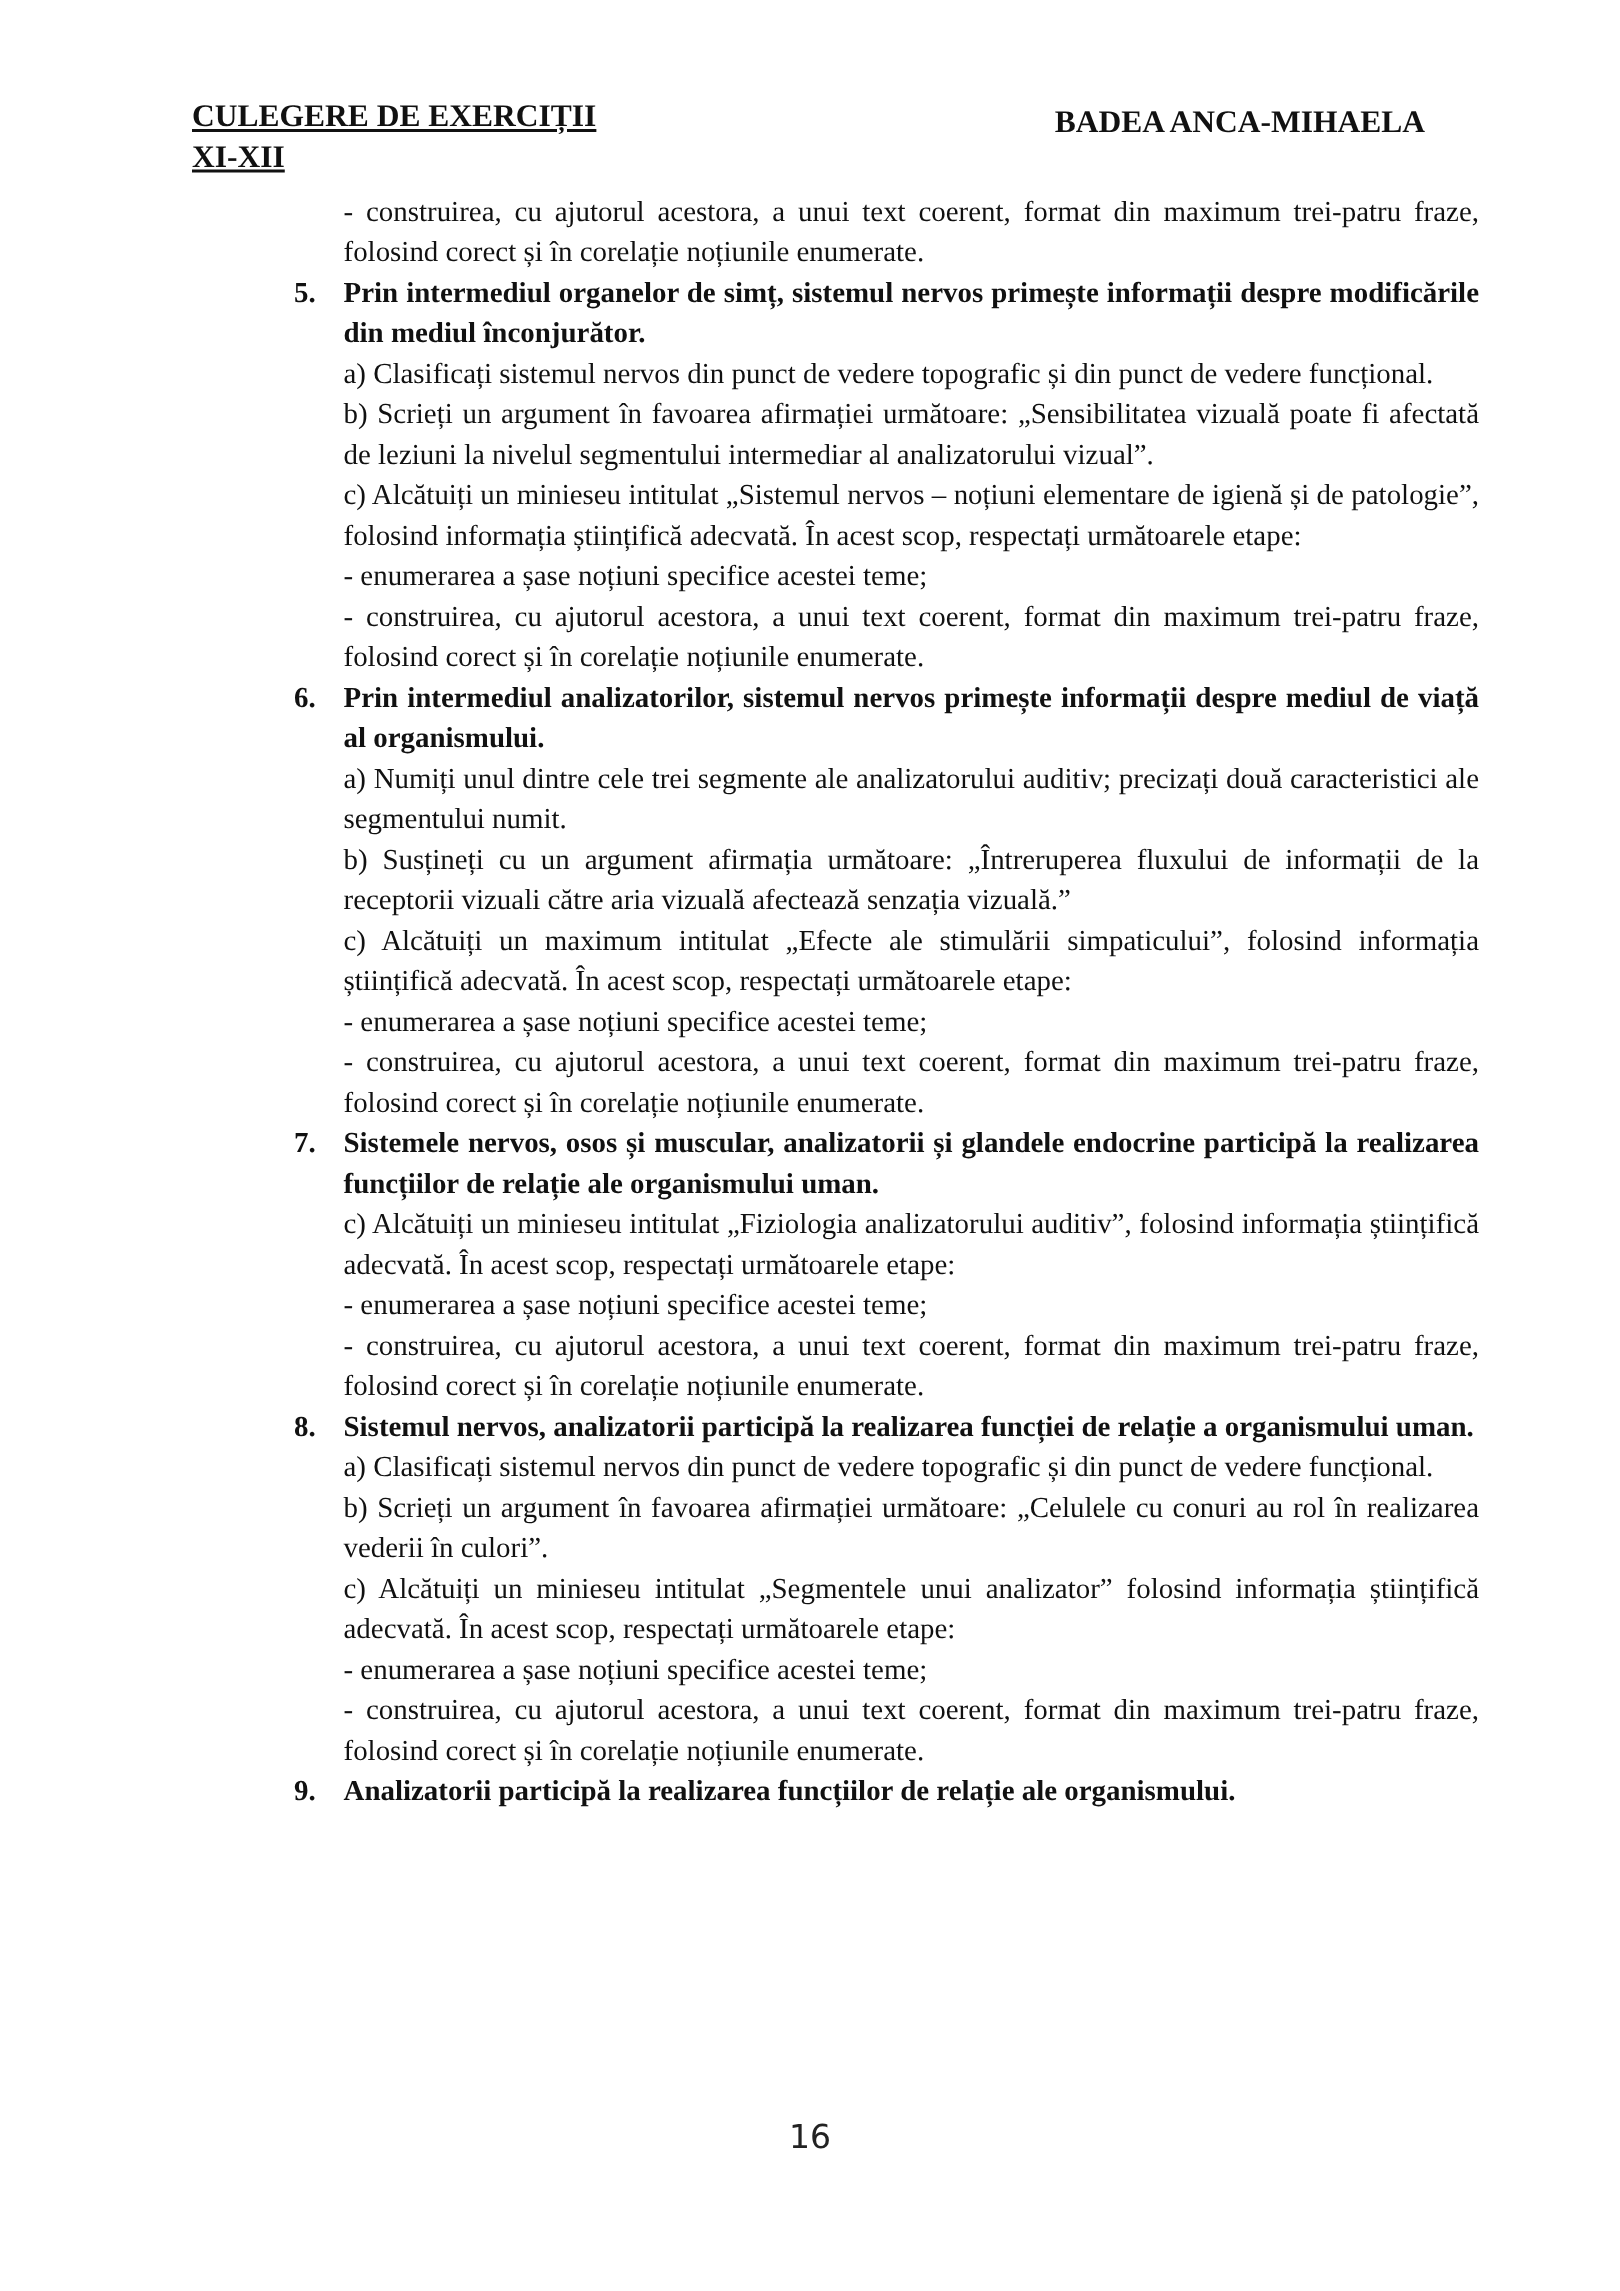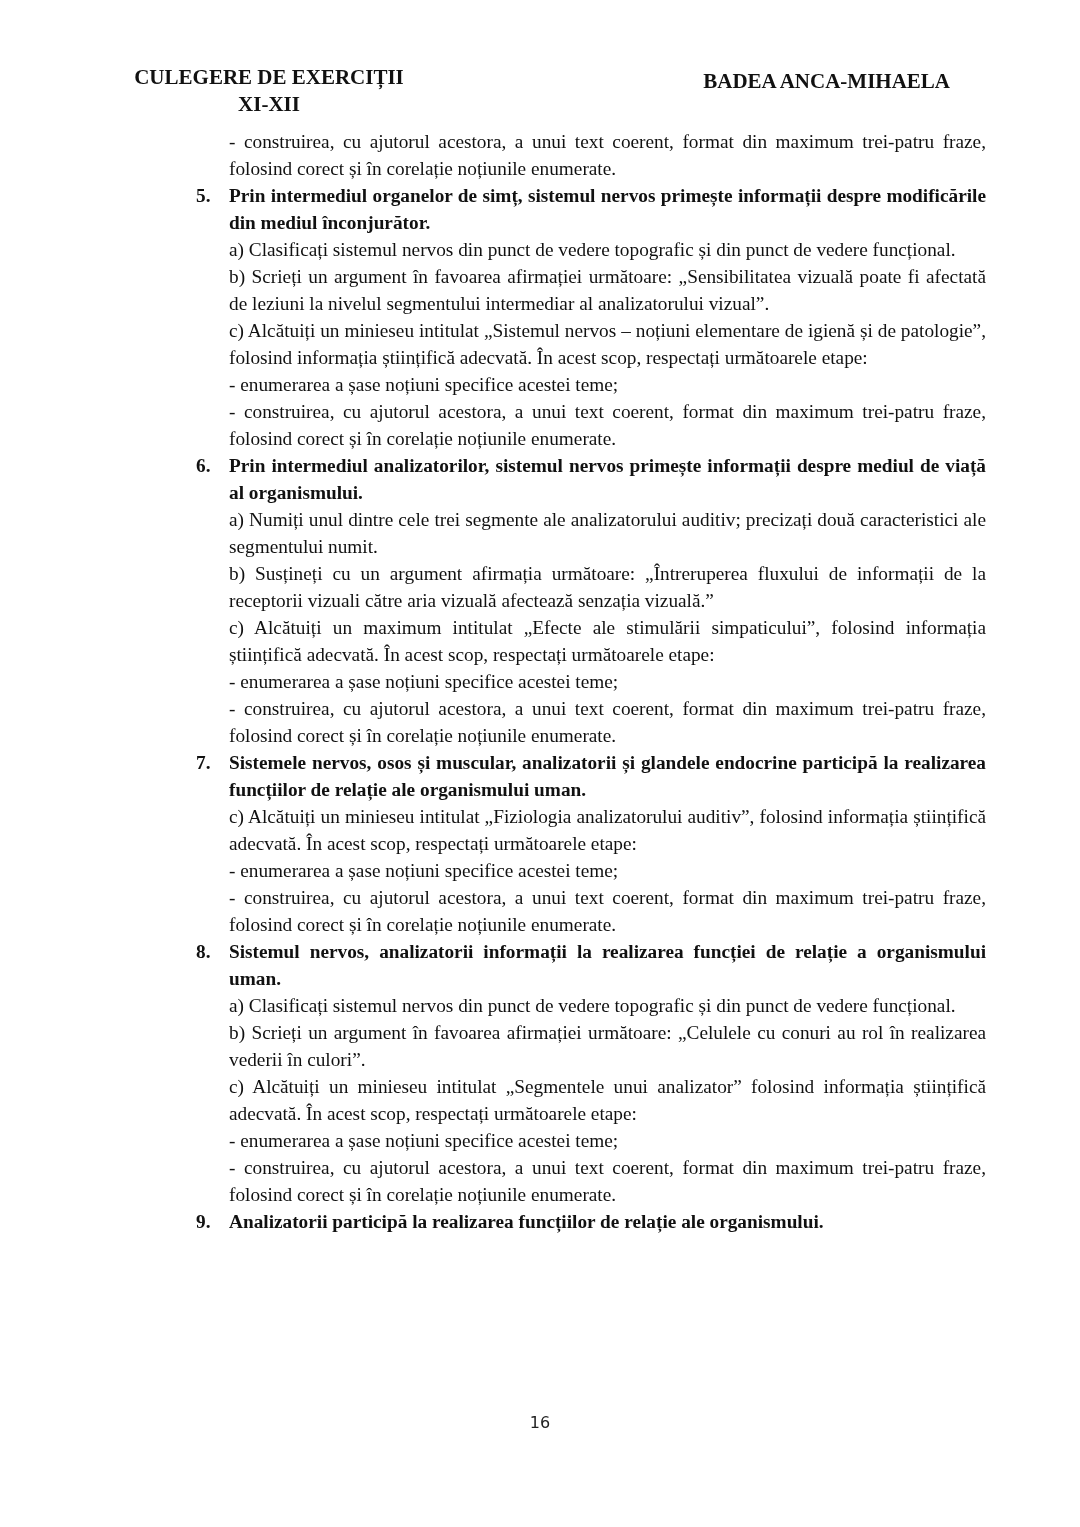--- a/index.html
+++ b/index.html
@@ -5,35 +5,35 @@
     html, body { margin: 0; padding: 0; background: #ffffff; }
     body {
       width: 1080px; height: 1527px; position: relative; overflow: hidden;
       font-family: "Liberation Serif", "DejaVu Serif", serif;
       color: #111111;
     }
     .header {
       position: absolute; top: 64px; left: 128px; right: 130px;
       font-weight: bold; font-size: 21px; line-height: 27px;
     }
-    .header .left { position: absolute; left: 0; top: 0; text-align: center; width: 282px; }
+    .header .left { position: absolute; left: 0; top: 0; text-align: left; width: 282px; text-decoration: underline; }
     .header .right { position: absolute; right: 0; top: 4px; }
     .content {
       position: absolute; top: 128px; left: 161px; width: 790px;
       font-size: 19.3px; line-height: 27px; margin-left: 35px;
     }
     .para { margin: 0 0 0 33px; text-align: justify; }
     .item { position: relative; margin: 0; }
     .item .num { position: absolute; left: 0; top: 0; font-weight: bold; }
     .item .title { margin-left: 33px; font-weight: bold; text-align: justify; }
     .item .body { margin-left: 33px; }
     .item .body p { margin: 0; text-align: justify; }
     .pagenum {
       position: absolute; top: 1413px; left: 0; width: 1080px; text-align: center;
-      font-family: "DejaVu Sans", sans-serif; font-size: 16px; color: #222;
+      font-family: "DejaVu Sans", sans-serif; font-size: 22px; color: #222;
     }
   </style>
 </head>
 <body>
 
 <div class="header">
   <div class="left">
     <div>CULEGERE DE EXERCIȚII</div>
     <div>XI-XII</div>
   </div>
@@ -72,21 +72,21 @@
     <div class="title">Sistemele nervos, osos și muscular, analizatorii și glandele endocrine participă la realizarea funcțiilor de relație ale organismului uman.</div>
     <div class="body">
       <p>c) Alcătuiți un minieseu intitulat „Fiziologia analizatorului auditiv”, folosind informația științifică adecvată. În acest scop, respectați următoarele etape:</p>
       <p>- enumerarea a șase noțiuni specifice acestei teme;</p>
       <p>- construirea, cu ajutorul acestora, a unui text coerent, format din maximum trei-patru fraze, folosind corect și în corelație noțiunile enumerate.</p>
     </div>
   </div>
 
   <div class="item">
     <span class="num">8.</span>
-    <div class="title">Sistemul nervos, analizatorii informații la realizarea funcției de relație a organismului uman.</div>
+    <div class="title">Sistemul nervos, analizatorii participă la realizarea funcției de relație a organismului uman.</div>
     <div class="body">
       <p>a) Clasificați sistemul nervos din punct de vedere topografic și din punct de vedere funcțional.</p>
       <p>b) Scrieți un argument în favoarea afirmației următoare: „Celulele cu conuri au rol în realizarea vederii în culori”.</p>
       <p>c) Alcătuiți un minieseu intitulat „Segmentele unui analizator” folosind informația științifică adecvată. În acest scop, respectați următoarele etape:</p>
       <p>- enumerarea a șase noțiuni specifice acestei teme;</p>
       <p>- construirea, cu ajutorul acestora, a unui text coerent, format din maximum trei-patru fraze, folosind corect și în corelație noțiunile enumerate.</p>
     </div>
   </div>
 
   <div class="item">

